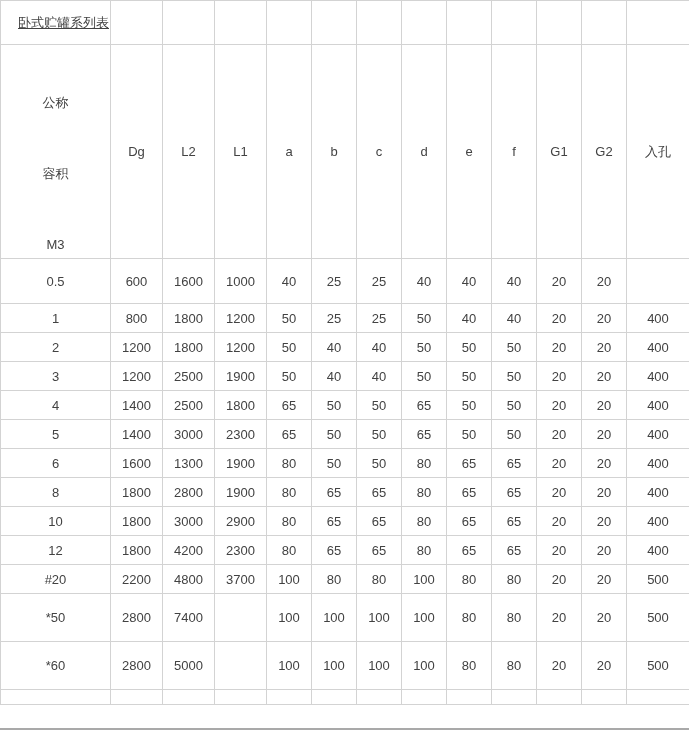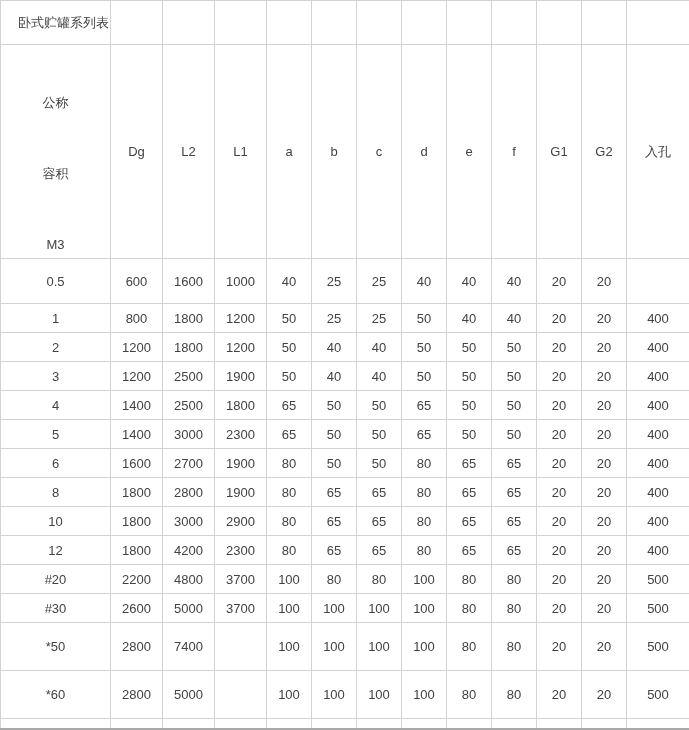--- a/index.html
+++ b/index.html
@@ -28,21 +28,21 @@
     vertical-align: middle;
     text-align: center;
     overflow: hidden;
     white-space: nowrap;
   }
   td.c0 {
     text-align: left;
     padding-left: 13px;
   }
   tr.title-row { height: 44px; }
-  tr.title-row td.c0 { padding-left: 16px; }
+  tr.title-row td.c0 { padding-left: 16px; text-decoration: underline; }
   tr.header-row { height: 84px; }
   .hdr-first-line { display: block; line-height: 26px; margin-top: 45px; }
   tr.first   { height: 45px; }
   tr.std     { height: 29px; }
   tr.tall    { height: 48px; }
   tr.partial { height: 15px; }
   .bottom-edge {
     position: absolute;
     left: 0;
     top: 728;
@@ -193,21 +193,21 @@
           <td>65</td>
           <td>50</td>
           <td>50</td>
           <td>20</td>
           <td>20</td>
           <td>400</td>
         </tr>
         <tr class="std">
           <td class="c0">6</td>
           <td>1600</td>
-          <td>2700</td>
+          <td>1300</td>
           <td>1900</td>
           <td>80</td>
           <td>50</td>
           <td>50</td>
           <td>80</td>
           <td>65</td>
           <td>65</td>
           <td>20</td>
           <td>20</td>
           <td>400</td>
@@ -258,35 +258,20 @@
           <td>400</td>
         </tr>
         <tr class="std">
           <td class="c0">#20</td>
           <td>2200</td>
           <td>4800</td>
           <td>3700</td>
           <td>100</td>
           <td>80</td>
           <td>80</td>
-          <td>100</td>
-          <td>80</td>
-          <td>80</td>
-          <td>20</td>
-          <td>20</td>
-          <td>500</td>
-        </tr>
-        <tr class="std">
-          <td class="c0">#30</td>
-          <td>2600</td>
-          <td>5000</td>
-          <td>3700</td>
-          <td>100</td>
-          <td>100</td>
-          <td>100</td>
           <td>100</td>
           <td>80</td>
           <td>80</td>
           <td>20</td>
           <td>20</td>
           <td>500</td>
         </tr>
         <tr class="tall">
           <td class="c0">*50</td>
           <td>2800</td>

